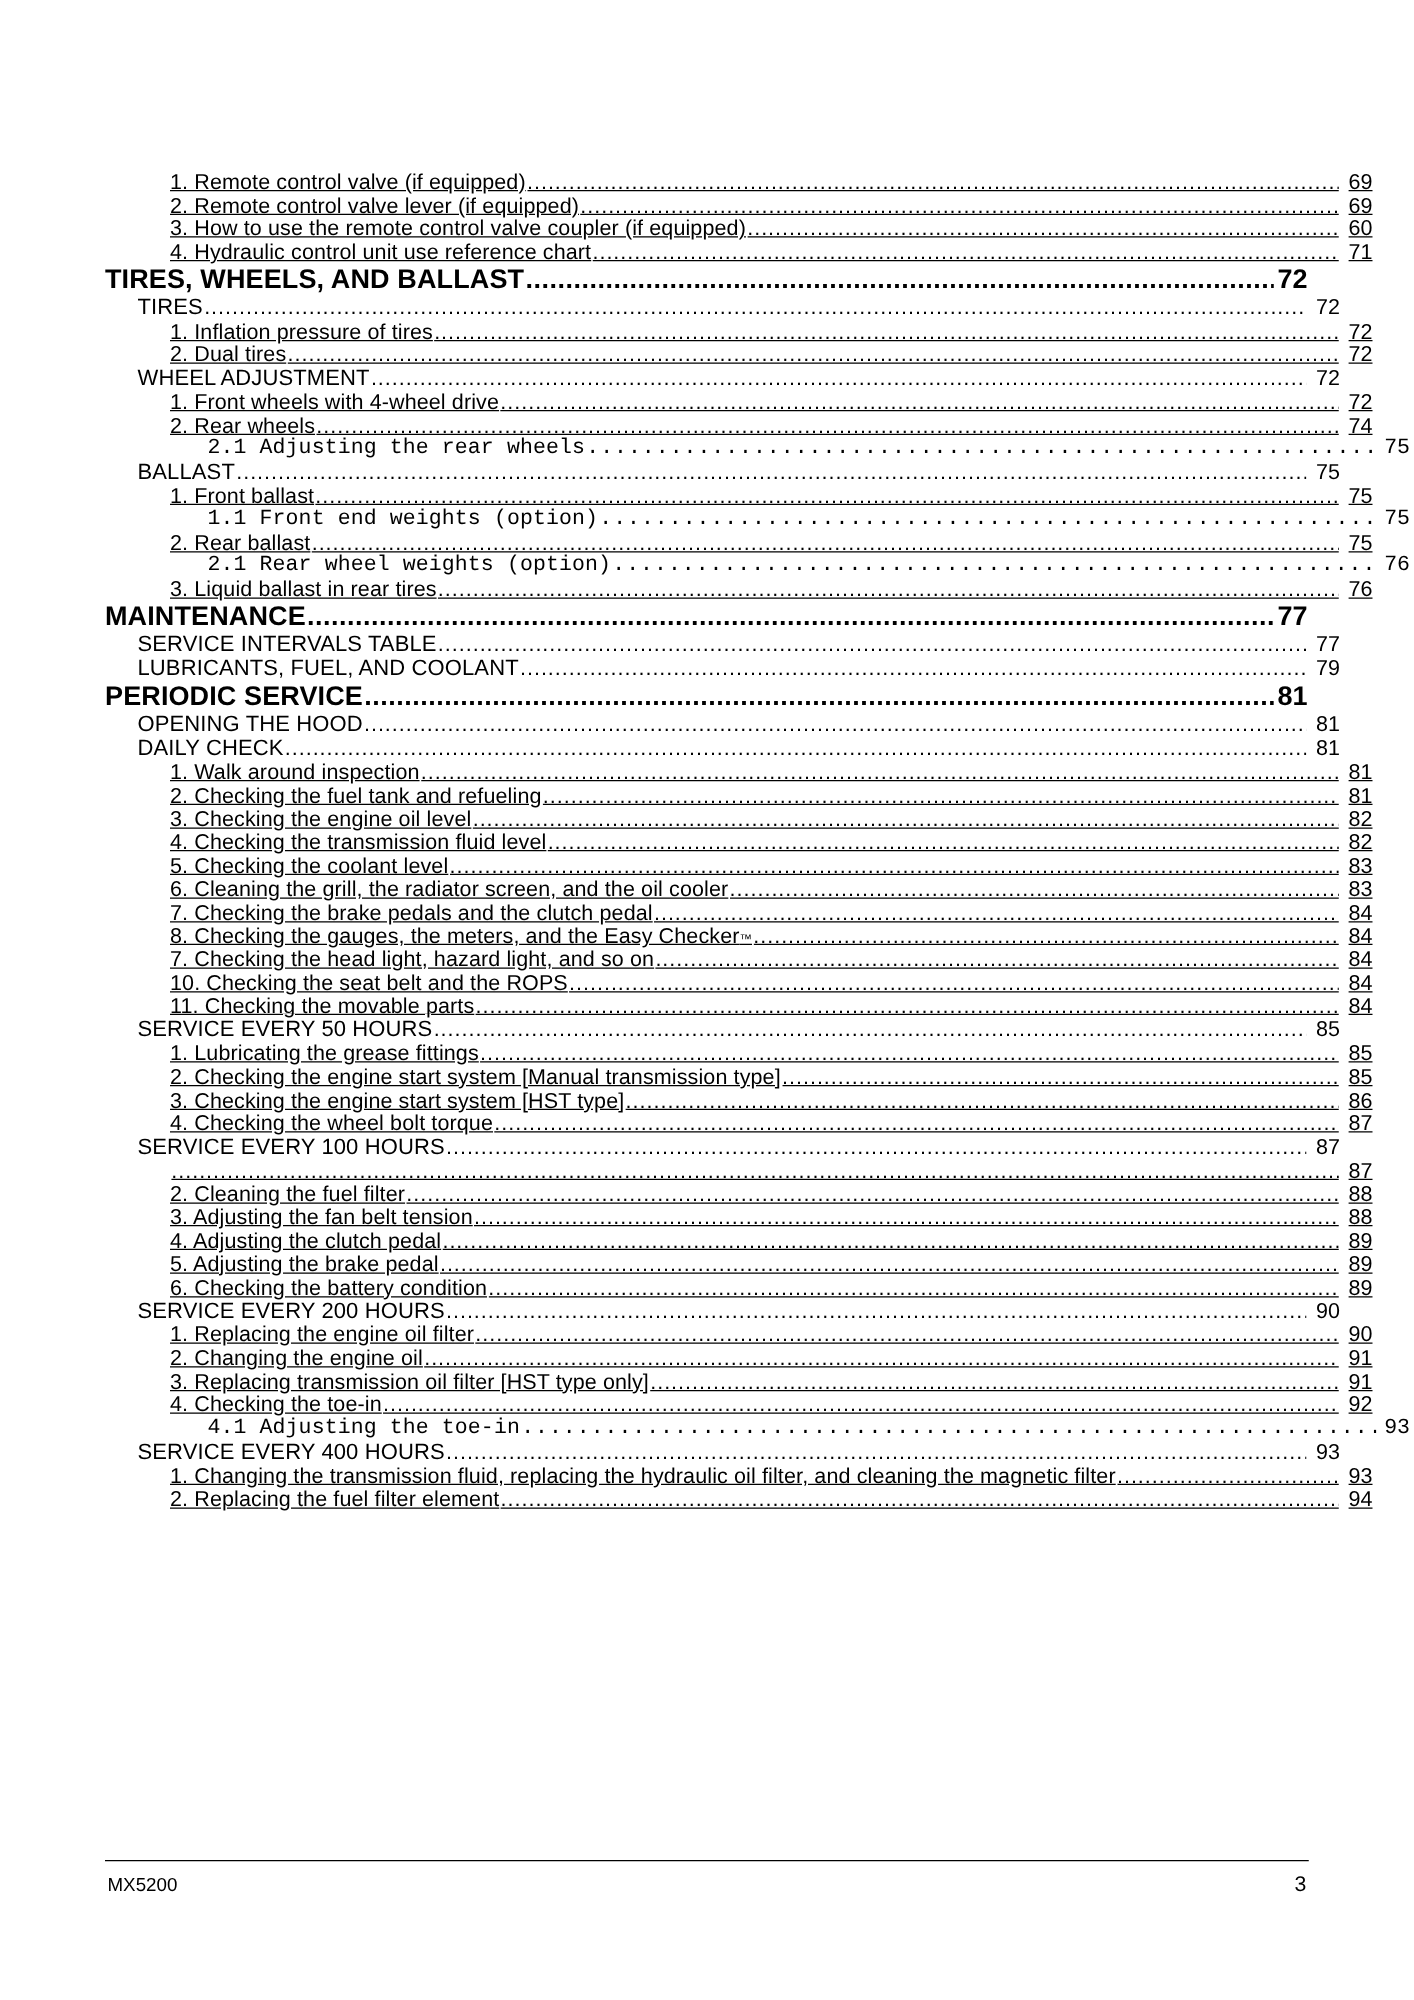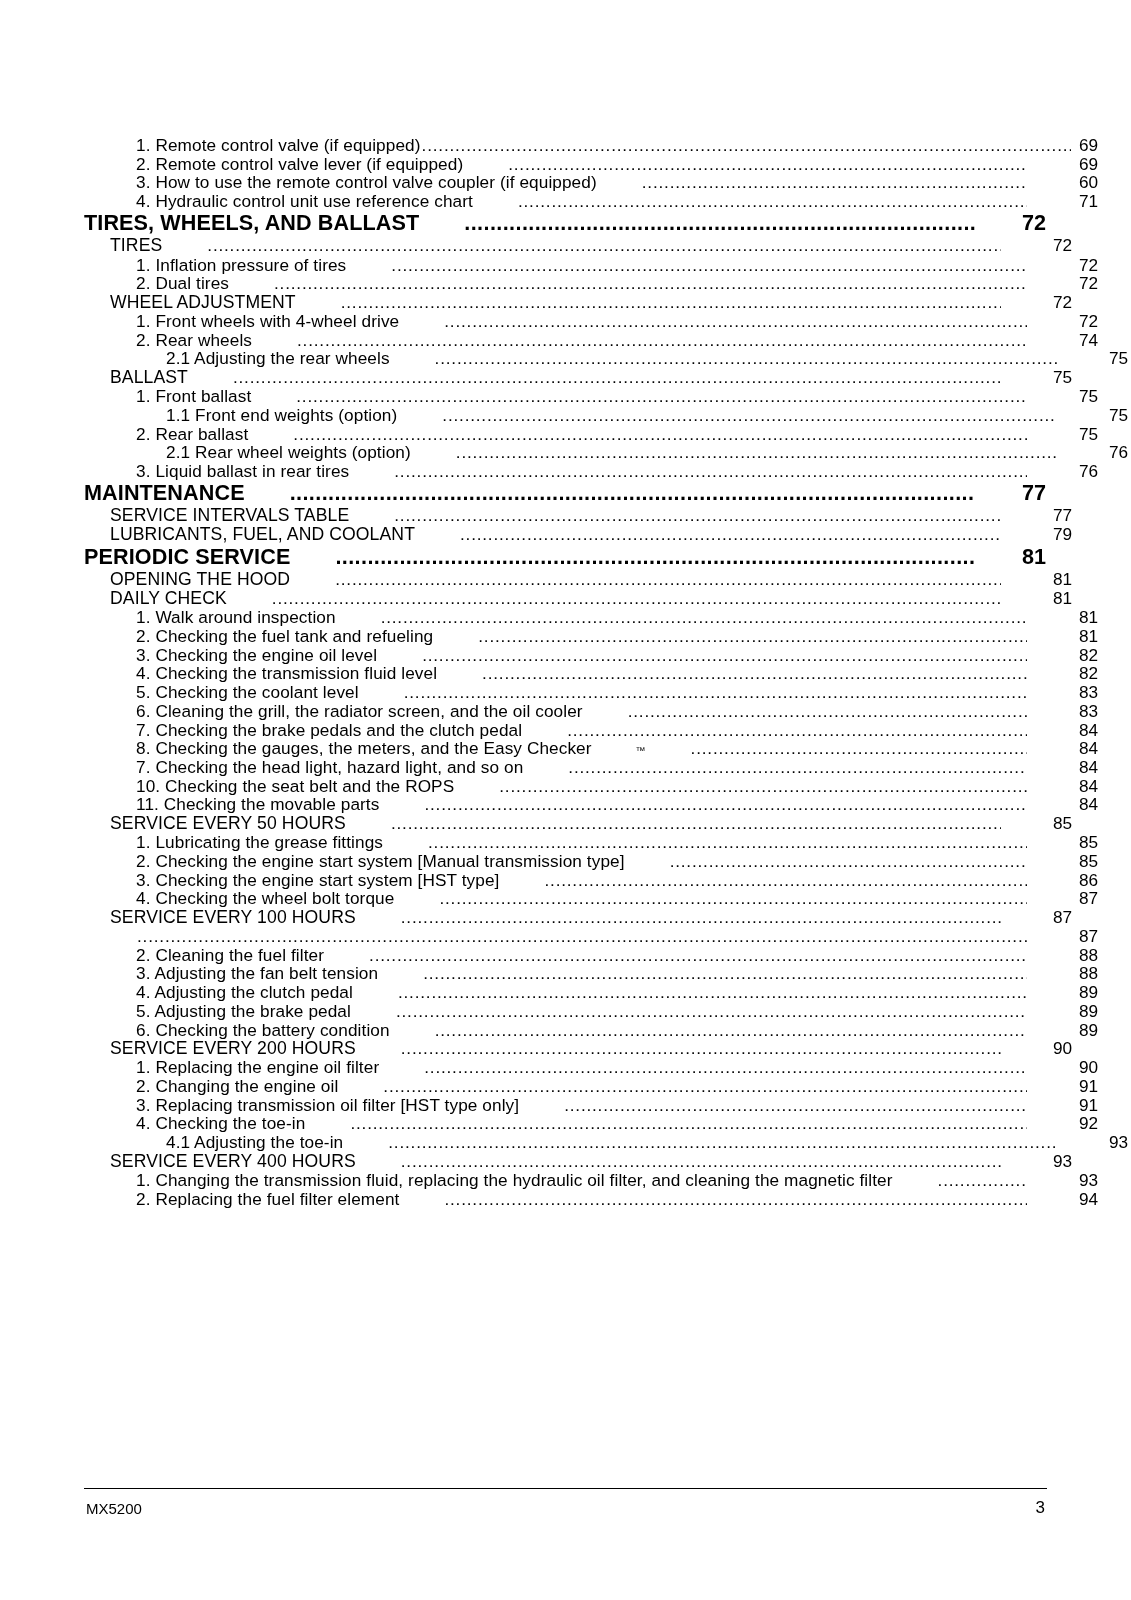--- a/index.html
+++ b/index.html
@@ -76,27 +76,29 @@
   .lvl-s {
     padding-left: 26px;
     margin-top: 1px;
     justify-content: center;
   }
   .lvl-s .label { font-size: 17.6px; }
   
   .lvl-i {
     padding-left: 52px;
     margin-top: 1px;
+    text-decoration: underline;
   }
   
   .lvl-ss {
     padding-left: 82px;
     margin-top: 1px;
-  }
-  .row + .row { margin-top: 1.5px; gap: 44px; }
+    font-family: Liberation Mono, monospace;
+  }
+  .row + .row { margin-top: 1.5px; }
 
   .tm {
     font-size: 10px;
     vertical-align: super;
   }
 
   .footer {
     position: absolute;
     left: 84px;
     right: 84px;

